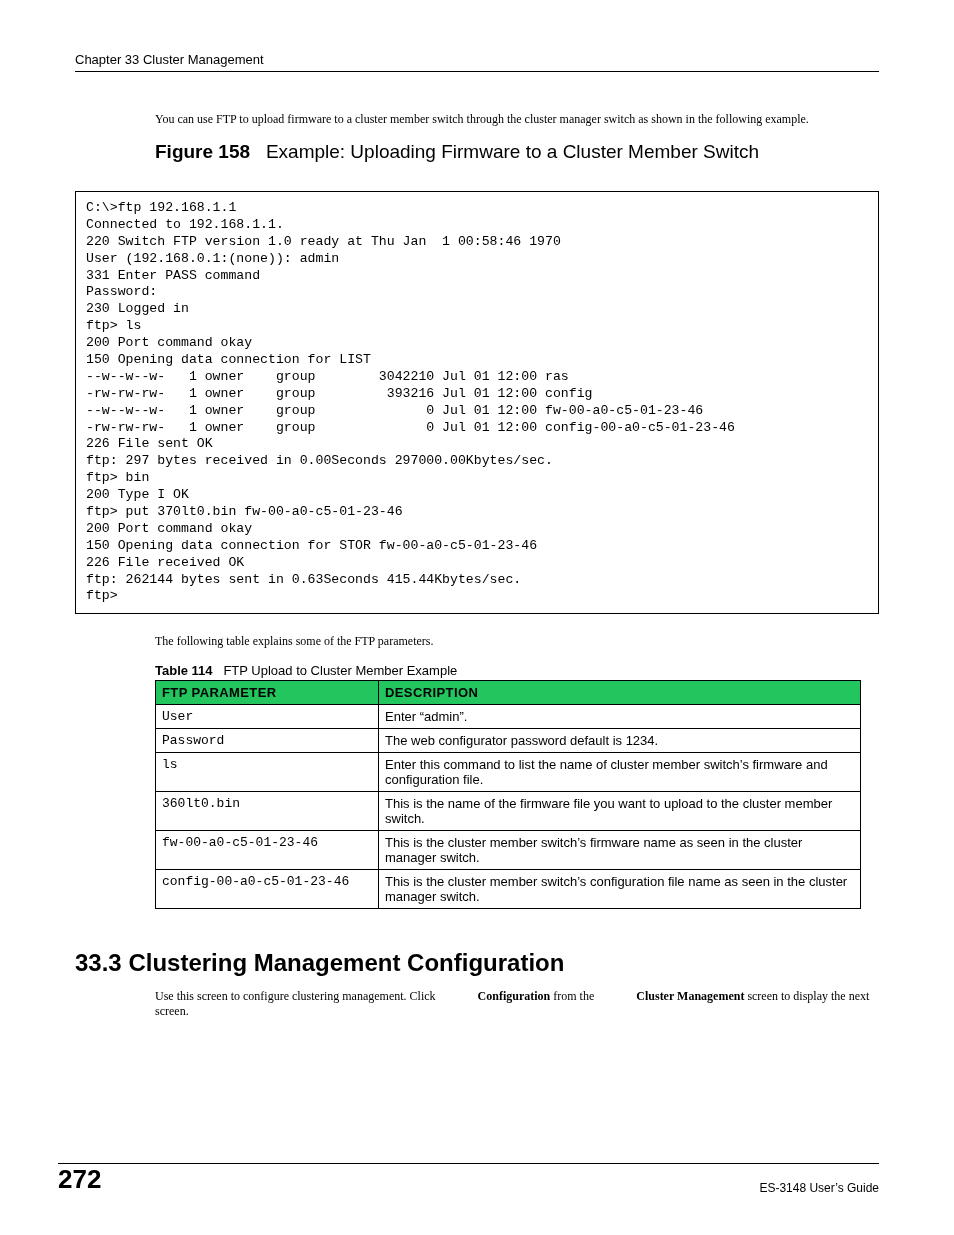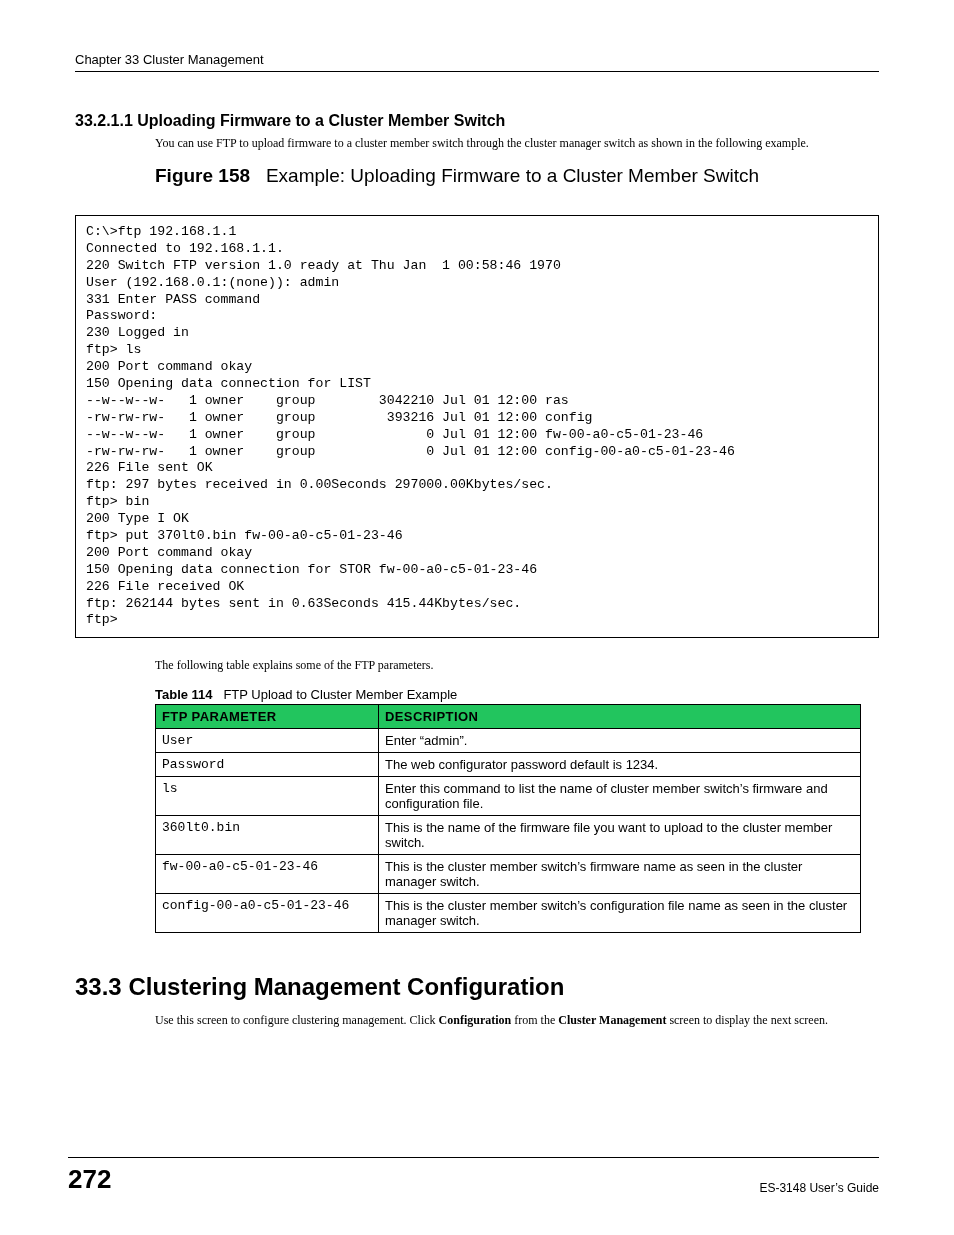--- a/index.html
+++ b/index.html
@@ -81,47 +81,45 @@
     width: 210px;
   }
   .h2 {
     font-family: Arial, Helvetica, sans-serif;
     font-weight: bold;
     font-size: 24px;
     margin: 40px 0 12px 0;
   }
   .footer {
     position: absolute;
-    left: 68px;
+    left: 58px;
     right: 75px;
     bottom: 40px;
     border-top: 1px solid #000;
-    padding-top: 6px;
     display: flex;
     justify-content: space-between;
     align-items: flex-end;
     font-family: Arial, Helvetica, sans-serif;
   }
   .page-num {
     font-size: 26px;
     font-weight: bold;
   }
   .guide {
     font-size: 12px;
   }
-  .bold-inline { font-weight: bold; }
+  .bold-inline { font-weight: bold; margin-left: 39px; }
 </style>
 </head>
 <body>
 
 <div class="page">
 
   <div class="running-head">Chapter 33 Cluster Management</div>
 
-  <div class="h4">33.2.1.1  Uploading Firmware to a Cluster Member Switch</div>
 
   <p class="body-para">You can use FTP to upload firmware to a cluster member switch through the cluster manager switch as shown in the following example.</p>
 
   <div class="fig-caption">
     <b>Figure 158</b>
     &nbsp;&nbsp;<span>Example: Uploading Firmware to a Cluster Member Switch</span>
   </div>
 
   <div class="codebox">C:\&gt;ftp 192.168.1.1
 Connected to 192.168.1.1.

